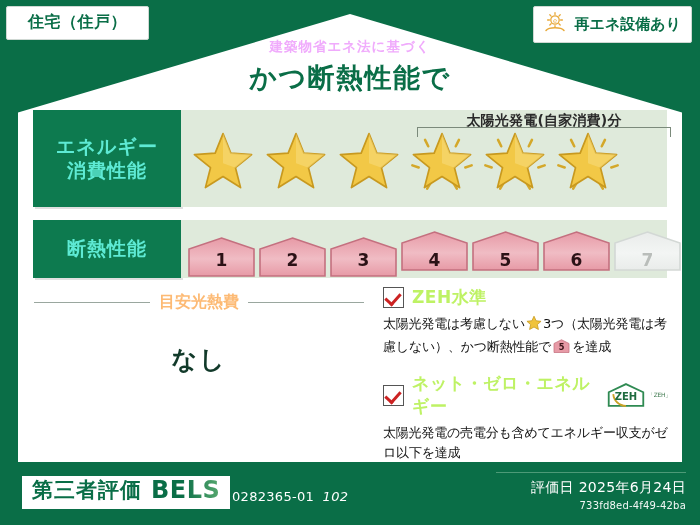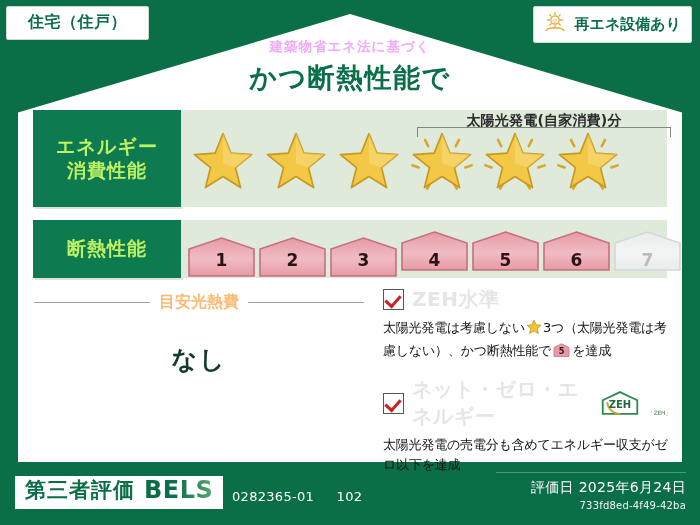--- a/index.html
+++ b/index.html
@@ -35,21 +35,21 @@
   .badge-reene .txt{color:#0a6e47;font-weight:bold;font-size:15px;}
 
   
   .title-wrap{position:absolute;left:0;right:0;top:38px;text-align:center;z-index:5;}
   .title-sub{color:#f0abfc;font-size:13.5px;font-weight:bold;letter-spacing:1px;}
   .title-main{color:#0a6e47;font-size:27px;font-weight:bold;letter-spacing:1.5px;margin-top:4px;}
 
   
   .row{position:absolute;display:flex;align-items:stretch;z-index:5;}
   .row-head{
-    background:#0d7a4f;color:#bef264;font-weight:bold;
+    background:#0d7a4f;color:#5eead4;font-weight:bold;
     display:flex;flex-direction:column;align-items:center;justify-content:center;
     text-align:center;line-height:1.25;letter-spacing:1px;
     box-shadow:2px 2px 0 rgba(0,0,0,0.12);
   }
   .row-body{background:#dfeadb;flex:1;position:relative;}
 
   
   #row-energy{left:33px;top:110px;width:634px;height:97px;}
   #row-energy .row-head{width:148px;font-size:19px;}
   .stars{position:absolute;inset:0;display:flex;align-items:center;padding-left:6px;gap:1px;}
@@ -90,41 +90,41 @@
   .zeh-item{margin-bottom:13px;}
   .zeh-head{display:flex;align-items:center;gap:8px;}
   .chk{
     width:19px;height:19px;border:1.5px solid #555;background:#fff;
     position:relative;flex:0 0 auto;
   }
   .chk:after{
     content:"";position:absolute;left:4px;top:2px;width:7px;height:12px;
     border:solid #cc2222;border-width:0 3px 3px 0;transform:rotate(42deg);
   }
-  .zeh-title{color:#e5e5e5;font-weight:bold;font-size:20px;letter-spacing:.5px;}
+  .zeh-title{color:#bef264;font-weight:bold;font-size:17px;letter-spacing:.5px;}
   .zeh-desc{margin-top:5px;color:#111;font-size:13px;line-height:1.5;letter-spacing:-0.2px;}
   .inline-star{display:inline-block;vertical-align:-3px;margin:0 1px;}
   .inline-house{display:inline-block;vertical-align:-3px;margin:0 2px;}
-  .zeh-logo{display:inline-flex;align-items:flex-end;gap:8px;vertical-align:-6px;margin-left:4px;}
+  .zeh-logo{display:inline-flex;align-items:center;gap:2px;vertical-align:-6px;margin-left:4px;}
   .zeh-logo .sub{font-size:6px;color:#3f7a4f;line-height:1.05;letter-spacing:-.3px;}
 
   
   .footer{position:absolute;left:0;right:0;bottom:0;height:58px;z-index:7;}
   .bels-box{
-    position:absolute;left:15px;bottom:16px;background:#ffffff;
+    position:absolute;left:22px;bottom:16px;background:#ffffff;
     padding:0 10px 5px;display:flex;align-items:center;gap:9px;
   }
   .bels-jp{color:#0a6e47;font-weight:bold;font-size:21px;letter-spacing:1px;}
   .bels-en{
     font-size:24px;font-weight:bold;letter-spacing:.5px;
     background:linear-gradient(90deg,#0a6e47 0%,#0a6e47 45%,#57a86f 100%);
     -webkit-background-clip:text;background-clip:text;color:transparent;
   }
   .bels-no{position:absolute;left:232px;bottom:21px;color:#ffffff;font-size:13px;letter-spacing:.3px;}
-  .bels-no .n2{margin-left:18px;}
+  .bels-no .n2{margin-left:4px;font-style:italic;}
   .foot-right{position:absolute;right:14px;bottom:14px;text-align:right;color:#ffffff;}
   .foot-date{font-size:14px;letter-spacing:.3px;}
   .foot-hash{font-size:10px;margin-top:3px;letter-spacing:.2px;opacity:.95;}
   .foot-rule{position:absolute;right:14px;bottom:52px;width:190px;height:1px;background:#4d9a77;}
 </style>
 </head>
 <body>
 
 <div id="label-root">
 

